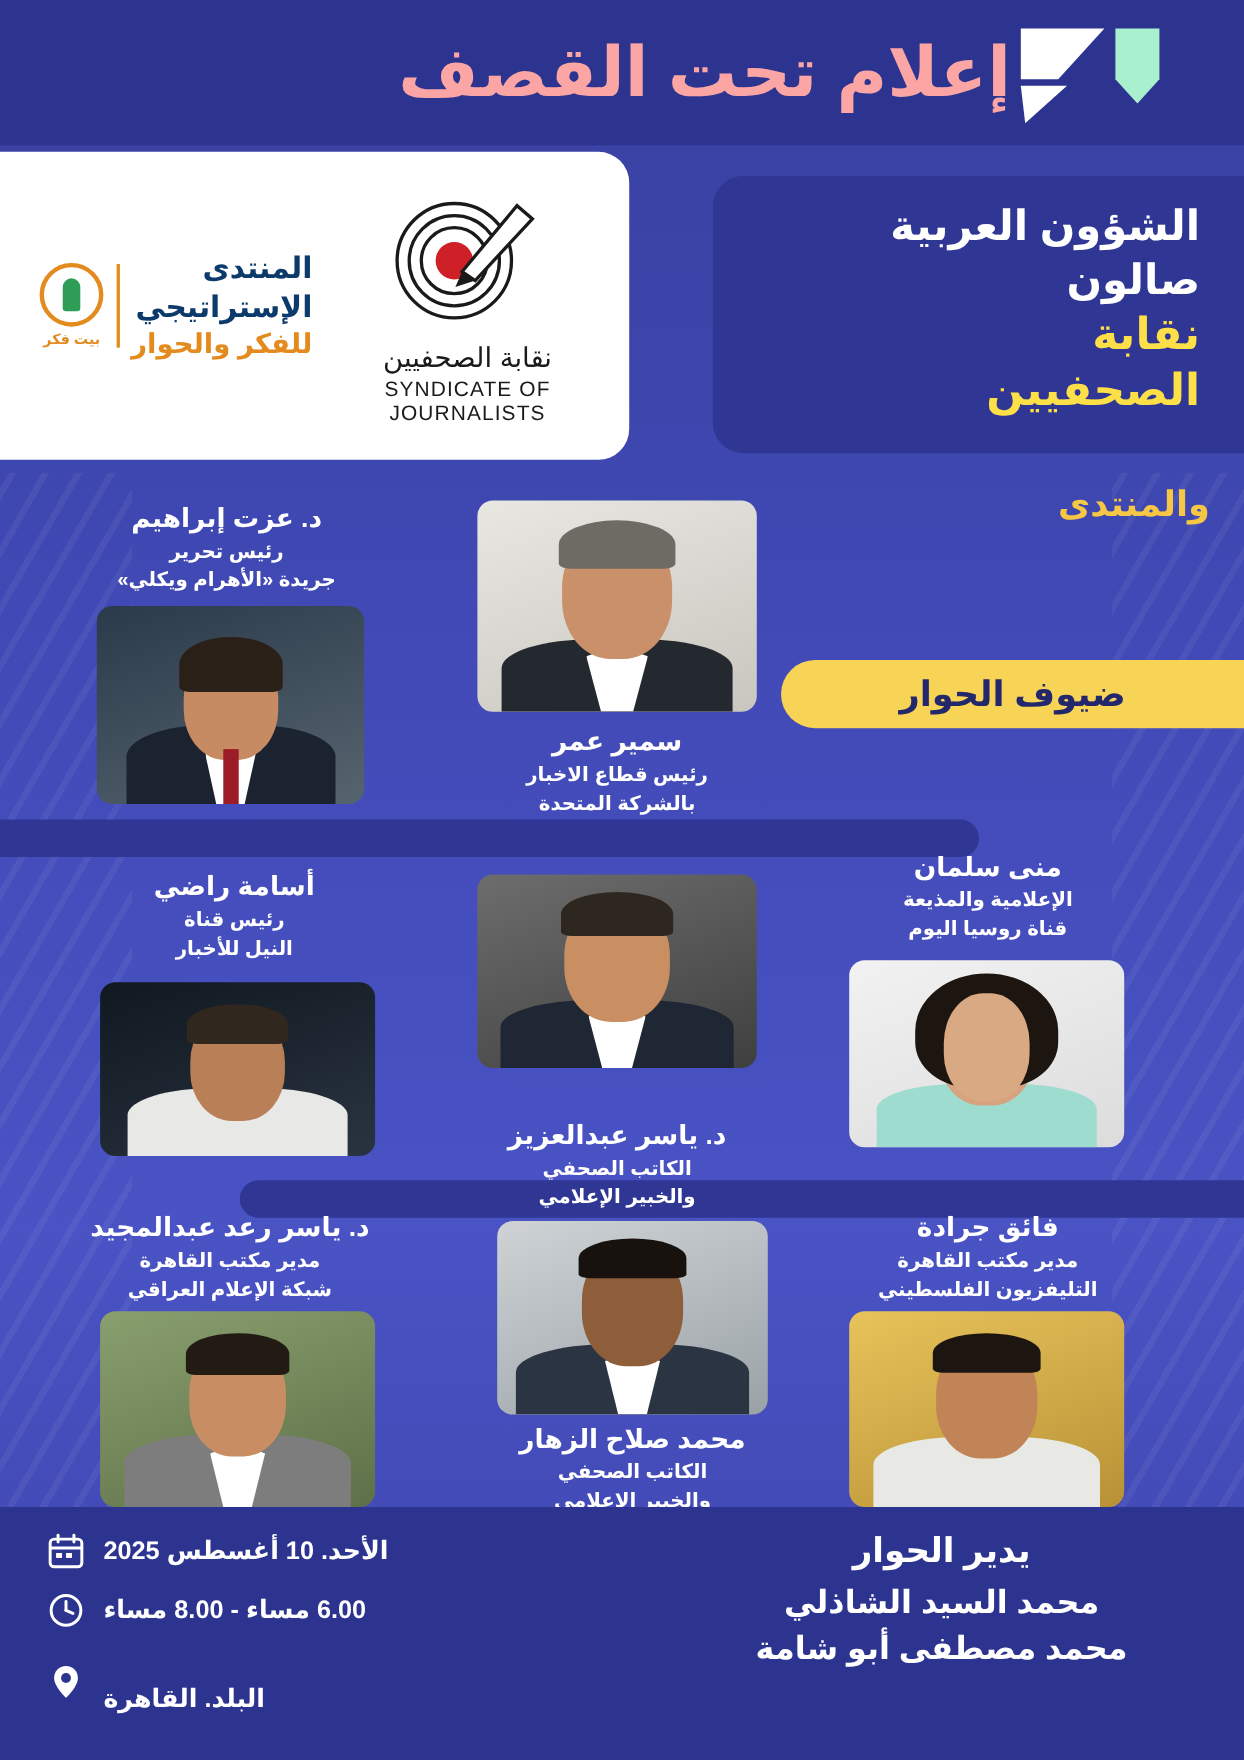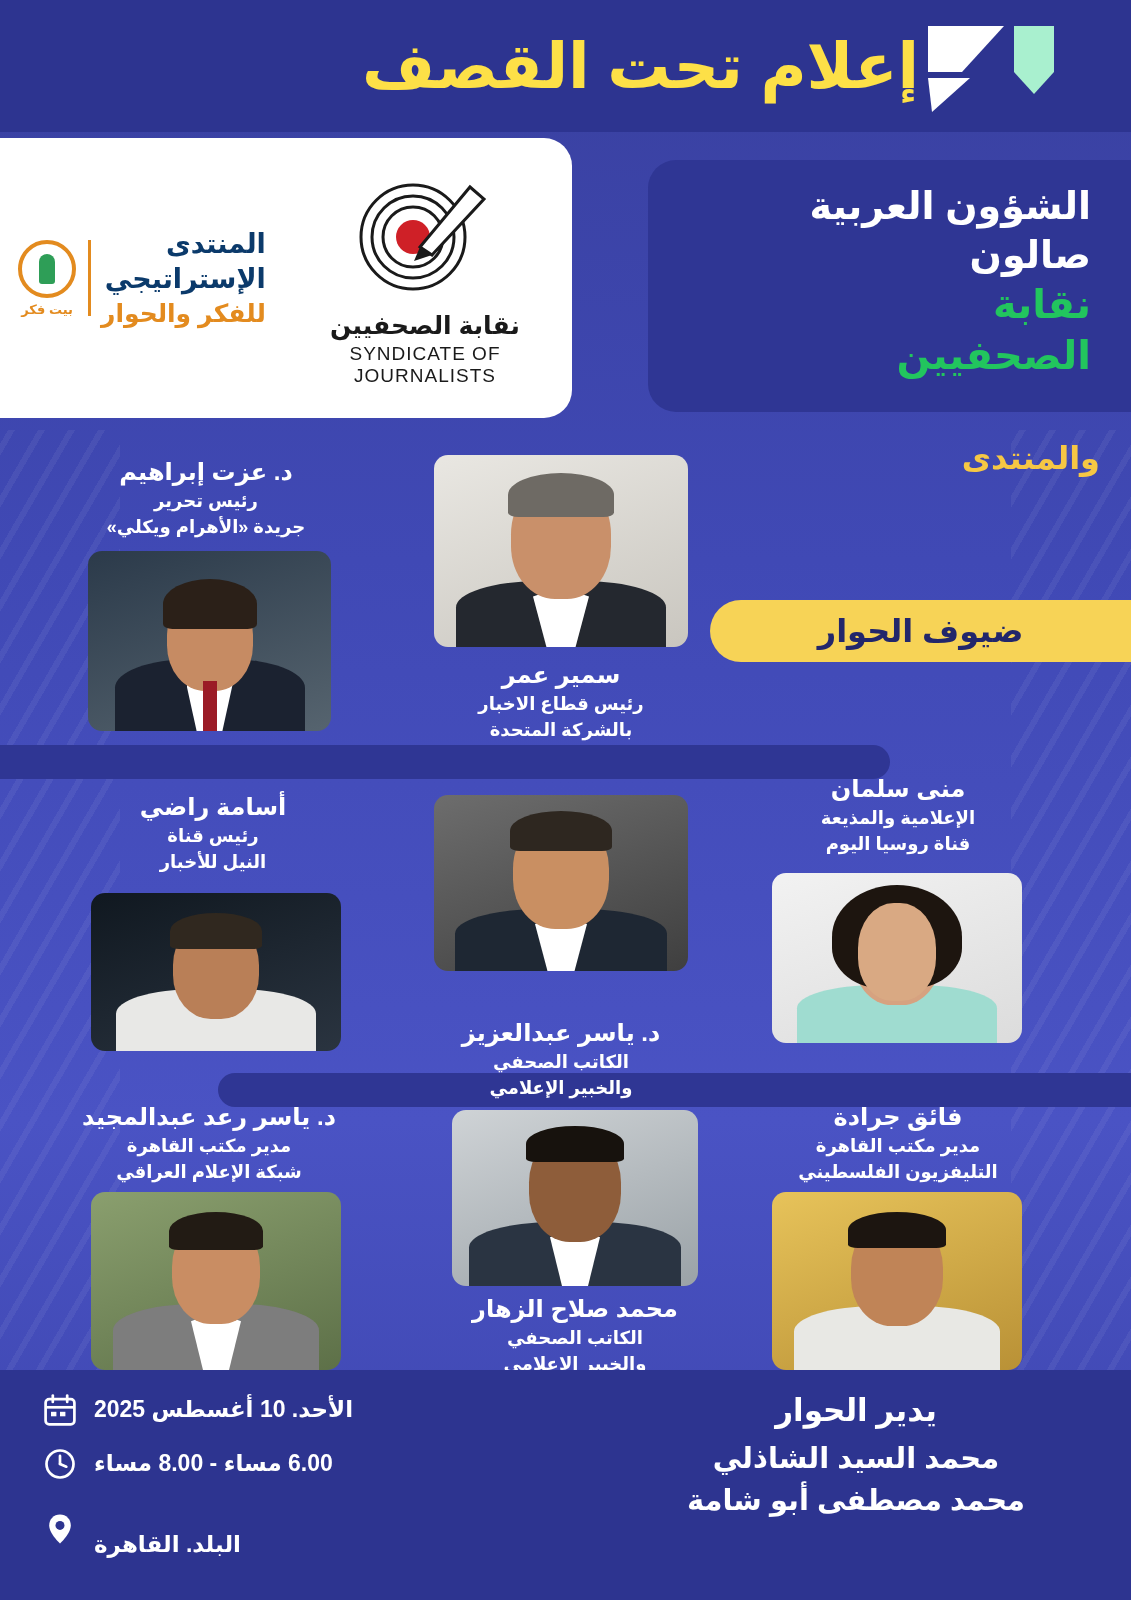--- a/index.html
+++ b/index.html
@@ -26,21 +26,21 @@
   .stripes.left { left: 0; }
   .stripes.right { right: 0; }
 
   
   .header {
     position: absolute; top: 0; left: 0; width: 1131px; height: 132px;
     background: #2d3490;
     display: flex; align-items: center; justify-content: center;
   }
   .header-title {
-    color: #fde047;
+    color: #fca5a5;
     font-size: 63px;
     font-weight: bold;
     letter-spacing: 0px;
     line-height: 1;
     margin-left: 150px;
   }
   .logo-mark {
     position: absolute; top: 22px; left: 918px;
     width: 140px; height: 92px;
   }
@@ -48,52 +48,52 @@
   
   .logos-card {
     position: absolute; top: 138px; left: 0;
     width: 572px; height: 280px;
     background: #ffffff;
     border-radius: 0 28px 28px 0;
     display: flex; align-items: center; justify-content: center;
     gap: 10px;
   }
   .logo-forum { width: 268px; text-align: center; }
-  .logo-forum-inner { display: flex; align-items: center; justify-content: flex-end; gap: 10px; }
+  .logo-forum-inner { display: flex; align-items: center; justify-content: flex-start; gap: 10px; }
   .forum-text { text-align: right; line-height: 1.3; }
   .forum-l1 { color: #0b3a6b; font-size: 27px; font-weight: bold; }
   .forum-l2 { color: #0b3a6b; font-size: 27px; font-weight: bold; }
   .forum-l3 { color: #e38b1f; font-size: 25px; font-weight: bold; }
   .forum-sep { width: 3px; height: 76px; background: #e38b1f; }
   .forum-icon { width: 62px; text-align: center; }
   .forum-icon .ring {
     width: 58px; height: 58px; border: 4px solid #e38b1f; border-radius: 50%;
     display: flex; align-items: center; justify-content: center; margin: 0 auto;
   }
   .forum-icon .ring .leaf {
     width: 16px; height: 30px; background: #2e9e57; border-radius: 8px 8px 3px 3px;
   }
   .forum-icon .cap { font-size: 13px; color: #e38b1f; font-weight: bold; margin-top: 4px; }
 
   .logo-synd { width: 262px; text-align: center; }
   .synd-emblem { position: relative; width: 150px; height: 140px; margin: 0 auto; }
-  .synd-ar { font-size: 25px; color: #1a1a1a; font-weight: bold; margin-top: 2px;}
+  .synd-ar { font-size: 25px; color: #1a1a1a; font-weight: normal; margin-top: 2px;}
   .synd-en { font-size: 19px; color: #1a1a1a; letter-spacing: 1px; margin-top: 3px; }
 
   
   .salon-box {
     position: absolute; top: 160px; left: 648px;
     width: 483px; height: 252px;
     background: #2f3694;
     border-radius: 28px 0 0 28px;
     padding: 22px 40px 0 0;
     text-align: right;
   }
   .salon-l1 { color: #ffffff; font-size: 38px; font-weight: bold; line-height: 1.28; }
-  .salon-l2 { color: #22c55e; font-size: 40px; font-weight: bold; line-height: 1.28; }
+  .salon-l2 { color: #fde047; font-size: 40px; font-weight: bold; line-height: 1.28; }
 
   .forum-title {
     position: absolute; top: 438px; left: 700px; width: 400px;
     text-align: right; color: #f6c744; font-size: 32px; font-weight: bold; line-height: 1.3;
     padding-left: 30px;
   }
 
   .guests-banner {
     position: absolute; top: 600px; left: 710px;
     width: 421px; height: 62px;

